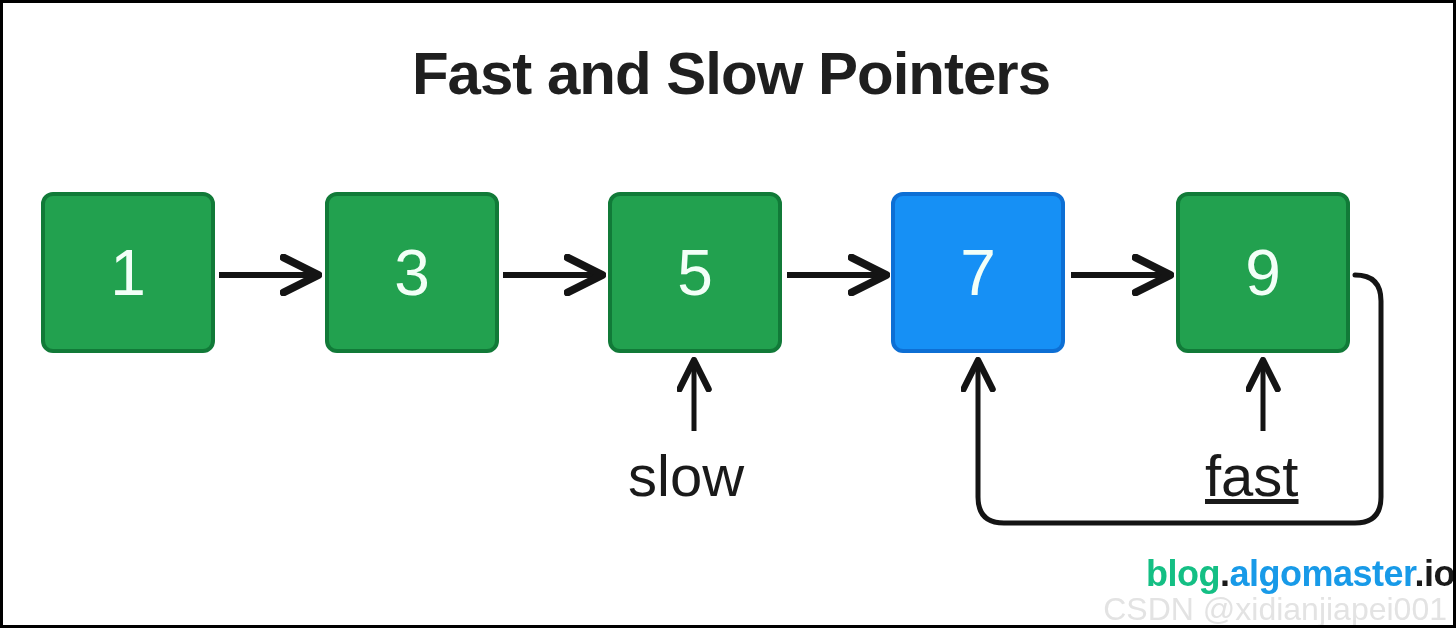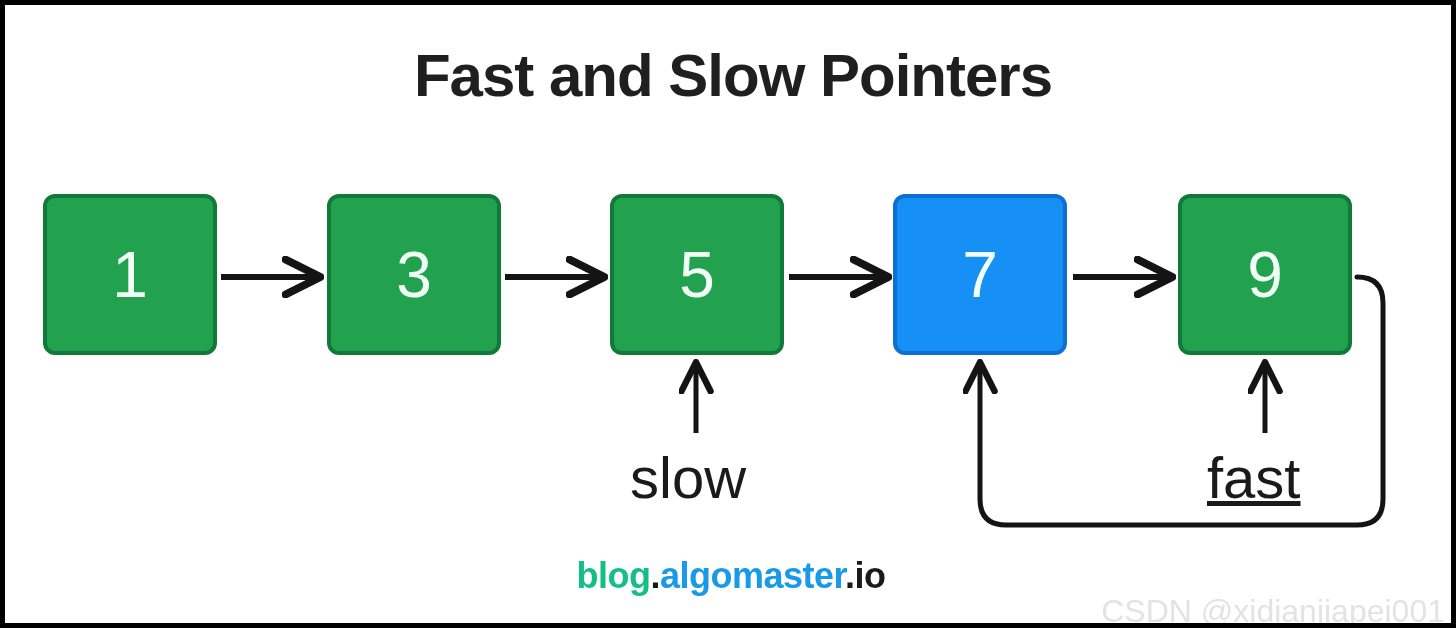--- a/index.html
+++ b/index.html
@@ -5,21 +5,21 @@
   html, body {
     margin: 0;
     padding: 0;
     background: #ffffff;
   }
   #canvas {
     position: relative;
     width: 1456px;
     height: 628px;
     background: #ffffff;
-    border: 5px solid #000000;
+    border: 3px solid #000000;
     box-sizing: border-box;
     overflow: hidden;
     font-family: "Liberation Sans", sans-serif;
   }
   #title {
     position: absolute;
     left: 0;
     top: 36px;
     width: 1456px;
     text-align: center;
@@ -68,21 +68,21 @@
     font-size: 58px;
     color: #1a1a1a;
     white-space: nowrap;
     line-height: 1;
   }
   #brand {
     position: absolute;
     left: 0;
     top: 550px;
     width: 1452px;
-    text-align: center;
+    text-align: right;
     font-family: "Liberation Sans", sans-serif;
     font-weight: bold;
     font-size: 36px;
     letter-spacing: -0.5px;
     white-space: nowrap;
   }
   #brand .b1 { color: #14bf84; }
   #brand .dot { color: #1a1a1a; }
   #brand .b2 { color: #189ae8; }
   #brand .b3 { color: #1a1a1a; }

